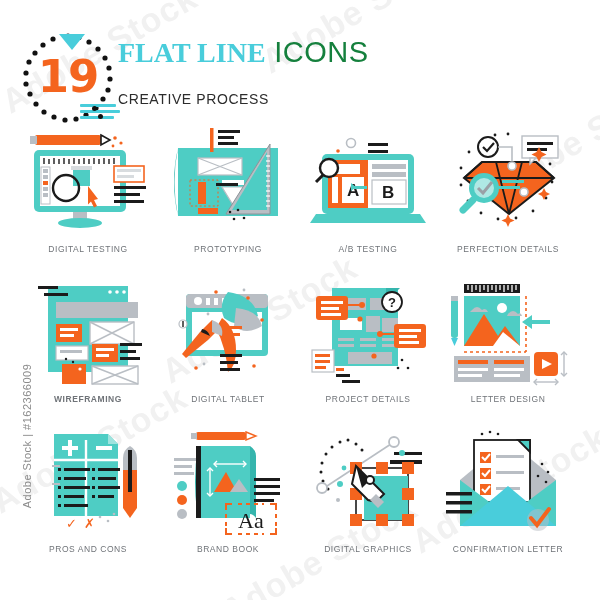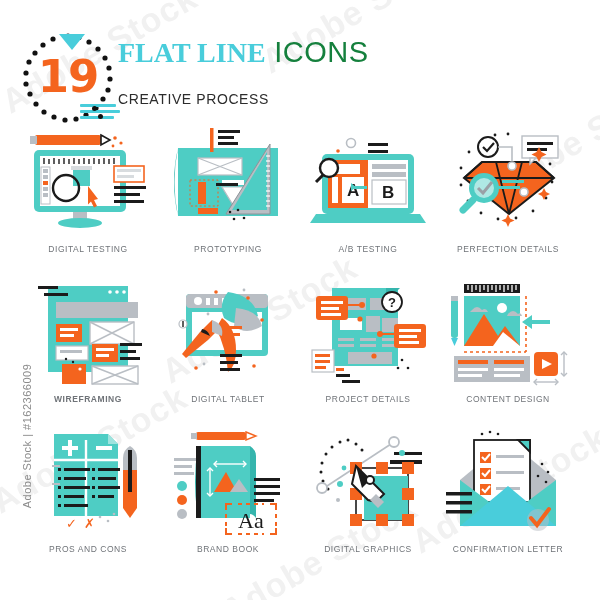--- a/index.html
+++ b/index.html
@@ -500,21 +500,21 @@
         <path d="M104 87 l10 5 -10 5z" fill="#ffffff"></path>
         <g stroke="#b9bec4" stroke-width="1.4" fill="none">
           <line x1="126" y1="80" x2="126" y2="104"></line>
           <path d="M123 83 l3 -3 3 3"></path>
             <path d="M123 101 l3 3 3 -3"></path>
           <line x1="96" y1="110" x2="120" y2="110"></line>
           <path d="M99 107 l-3 3 3 3"></path>
             <path d="M117 107 l3 3 -3 3"></path>
           </g>
       </svg>
-      <div class="caption">CONTENT DESIGN</div>
+      <div class="caption">LETTER DESIGN</div>
     </div>
 
     <div class="cell" style="left:18px;top:300px;">
       <svg class="art" viewBox="0 0 140 122">
         <path d="M36 12 h54 l10 10 v72 h-64z" fill="#4ecdc4"></path>
         <path d="M90 12 l10 10 h-10z" fill="#9fe3de"></path>
         <line x1="68" y1="18" x2="68" y2="94" stroke="#ffffff" stroke-width="2.4"></line>
         <line x1="36" y1="38" x2="100" y2="38" stroke="#ffffff" stroke-width="2.4"></line>
         <g fill="#ffffff">
             <rect x="44" y="24" width="16" height="4"></rect>

